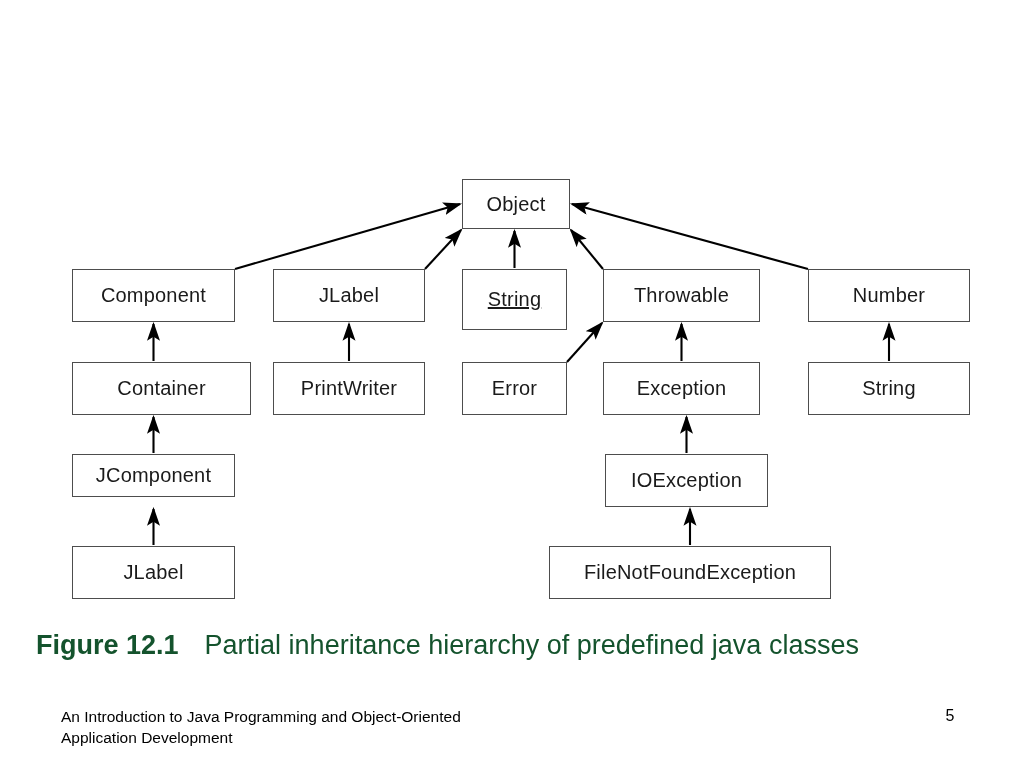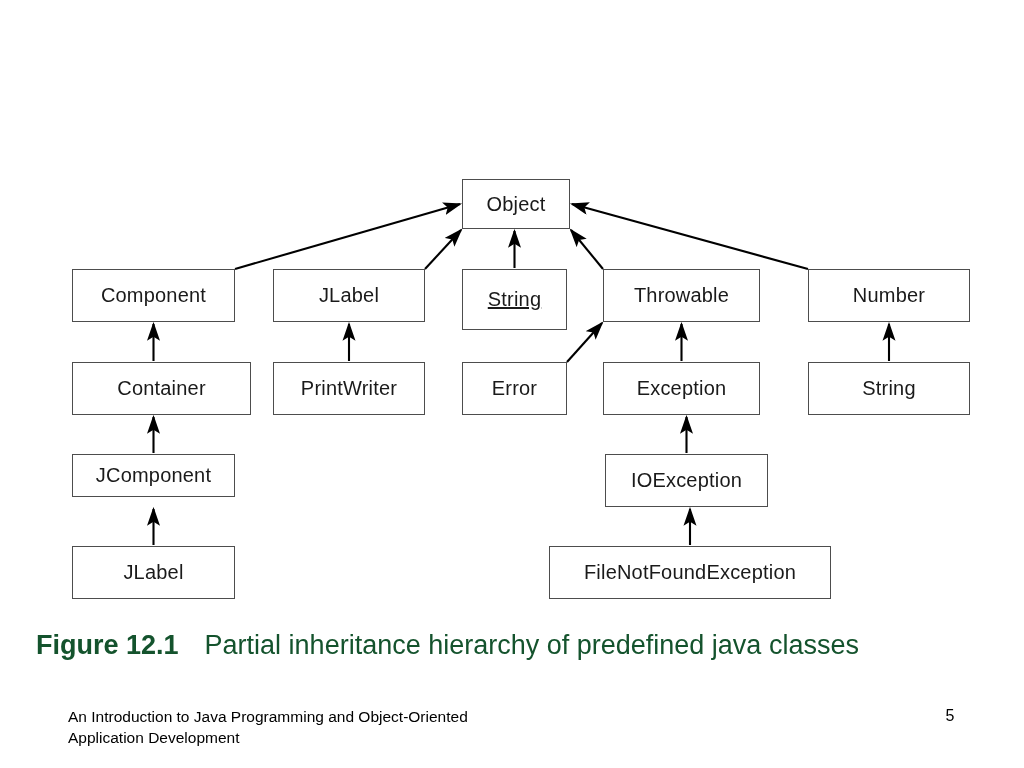--- a/index.html
+++ b/index.html
@@ -88,21 +88,21 @@
   }
   #caption .cap-text {
     font-weight: normal;
     margin-left: 26px;
     font-family: "Liberation Sans", sans-serif;
   }
 
   
   #footer {
     position: absolute;
-    left: 68px;
+    left: 61px;
     top: 706px;
     width: 620px;
     font-size: 15.5px;
     line-height: 21px;
     color: #000;
   }
   #page-number {
     position: absolute;
     left: 930px;
     top: 707px;

